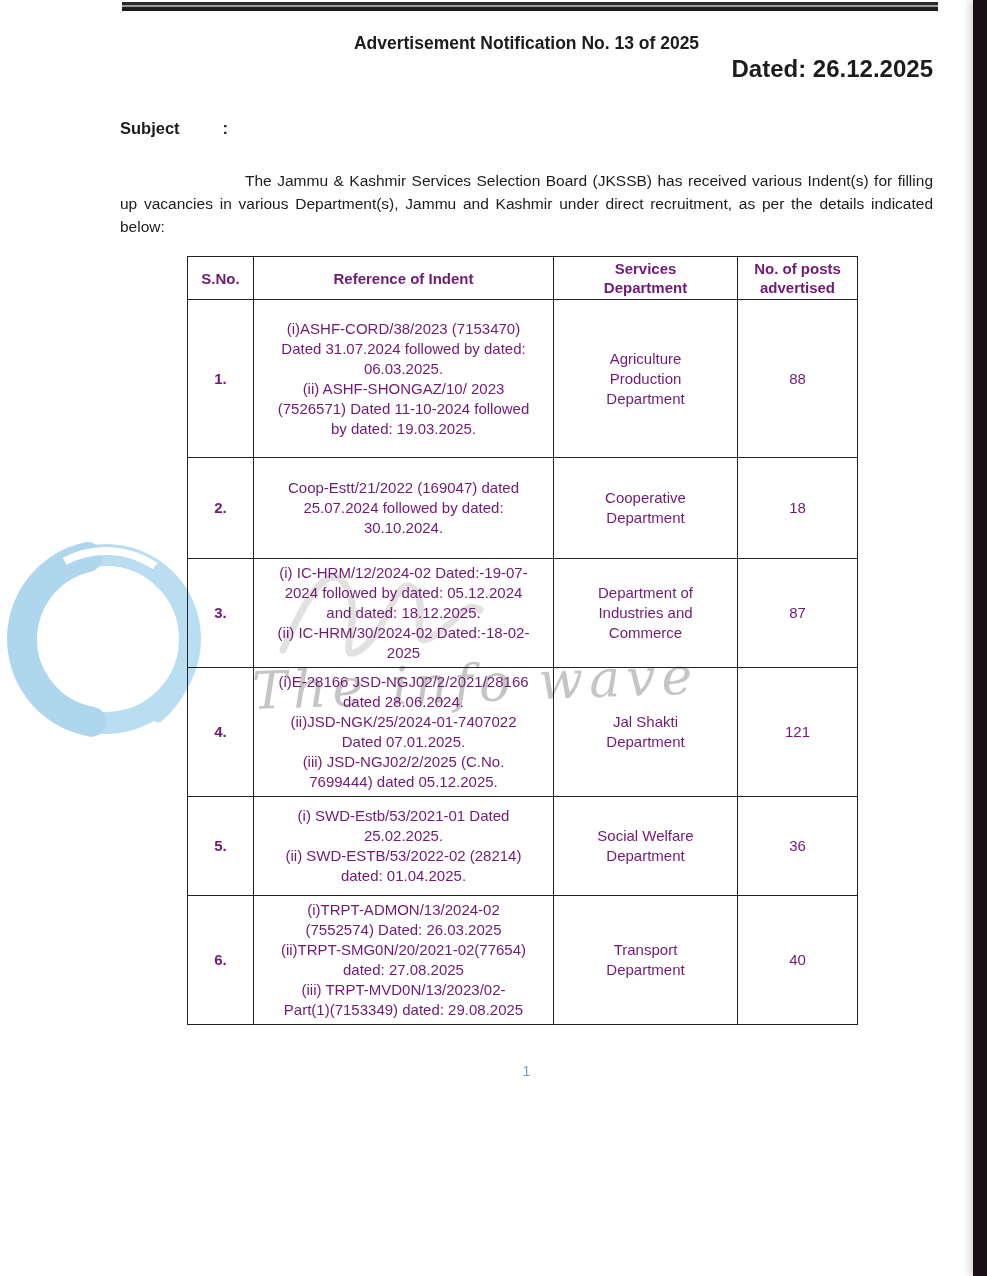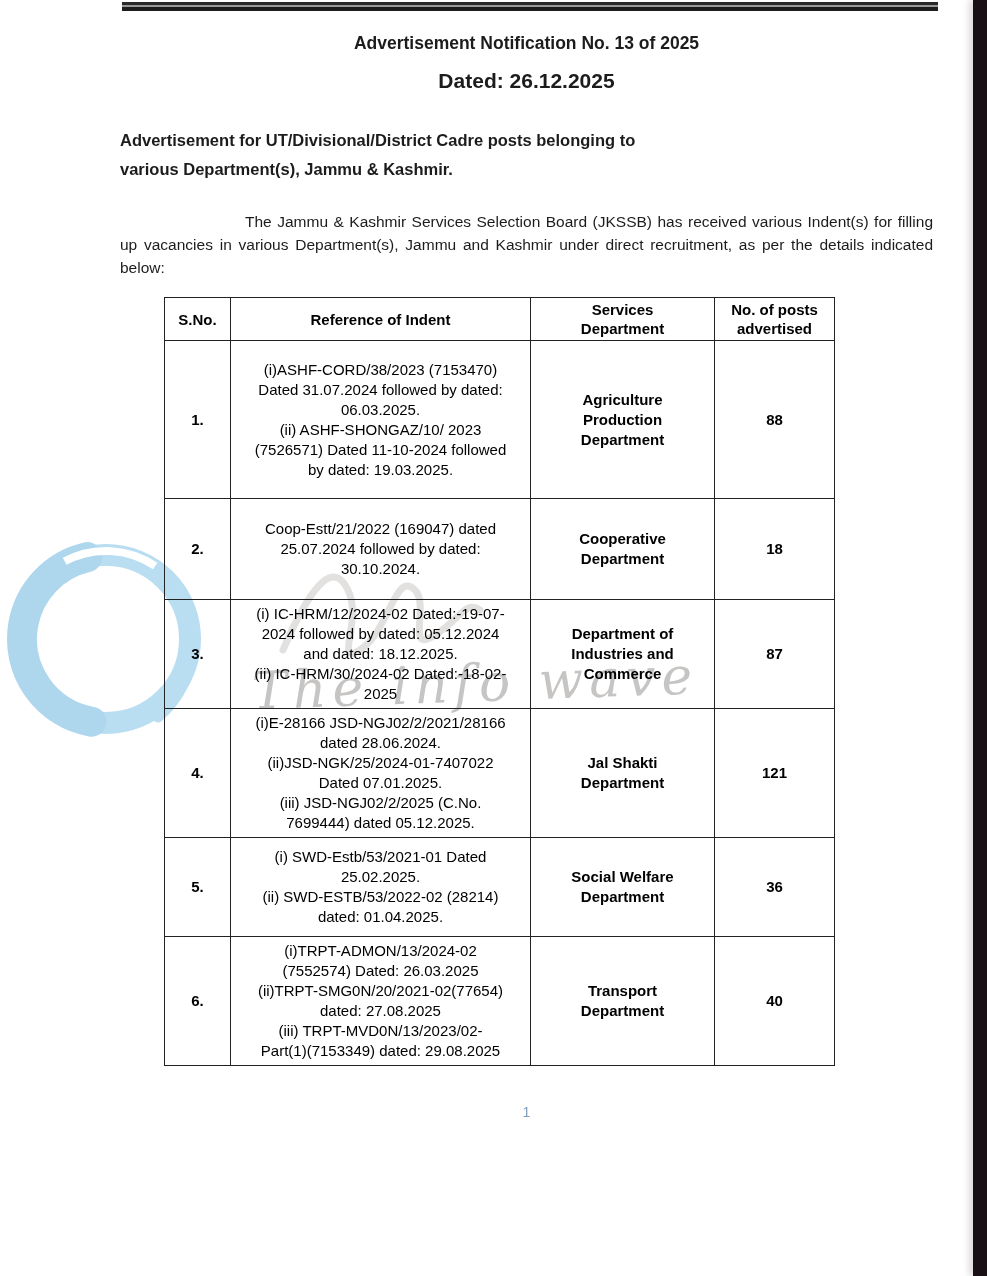--- a/index.html
+++ b/index.html
@@ -29,46 +29,46 @@
     position:absolute;left:252px;top:652px;width:520px;
     font-family:"DejaVu Serif",serif;font-style:italic;
     font-size:52px;color:#6f6a66;opacity:.38;
     transform:rotate(-2deg);letter-spacing:6px;white-space:nowrap;
   }
   
   .content{position:relative;padding:30px 54px 0 120px;}
   .title{
     margin:0;text-align:center;font-size:17.5px;font-weight:bold;line-height:26px;
   }
-  .dated{margin:12px;text-align:center;font-size:21px;font-weight:bold;line-height:26px;}
+  .dated{margin:0;text-align:right;font-size:24px;font-weight:bold;line-height:26px;}
   .subject-row{display:flex;margin-top:32px;font-weight:bold;font-size:16.5px;line-height:29px;}
   .subject-label{width:108px;flex:none;display:flex;justify-content:space-between;padding-right:14px;}
   .subject-text{white-space:pre-line;padding-left:0;}
   .para{
     margin:26px 0 0 0;font-size:15.5px;line-height:23px;
     text-align:justify;text-indent:125px;
   }
   .closing{margin-top:24px;line-height:32px;}
   table.indent-table{
-    border-collapse:collapse;margin:18px 0 0 44px;table-layout:fixed;width:670px;
-    font-size:15px;color:#000000;
+    border-collapse:collapse;margin:18px 0 0 67px;table-layout:fixed;width:670px;
+    font-size:15px;color:#701a75;
   }
   .indent-table th,.indent-table td{
     border:1.4px solid #222;vertical-align:middle;text-align:center;
     padding:4px 8px;line-height:20px;white-space:pre-line;
     overflow:hidden;
   }
   .indent-table th{font-weight:bold;font-size:15px;line-height:19px;padding:2px 6px;}
   .col-sno{width:66px;}
   .col-ref{width:300px;}
   .col-dept{width:184px;}
   .col-posts{width:120px;}
   .cell-sno{font-weight:bold;}
-  .cell-dept{font-weight:bold;}
-  .cell-posts{font-weight:bold;}
+  .cell-dept{font-weight:normal;}
+  .cell-posts{font-weight:normal;}
   .total-row td{font-weight:bold;}
   .page-number{
     margin-top:38px;text-align:center;font-size:14px;color:#7f9cc0;
   }
 </style>
 </head>
 <body>
 
 <div class="page">
 
@@ -86,22 +86,24 @@
     </svg>
     <div class="wm-text">The info wave</div>
   </div>
 
   <div class="content">
 
     <h1 class="title">Advertisement Notification No. 13 of 2025</h1>
     <h2 class="dated">Dated: 26.12.2025</h2>
 
     <div class="subject-row">
-      <div class="subject-text">Advertisement for UT/Divisional/District Cadre posts belonging to
-various Department(s), Jammu &amp; Kashmir.</div>
+      <div class="subject-label">
+        <span>Subject</span>
+        <span>:</span>
+      </div>
     </div>
 
     <p class="para">The Jammu &amp; Kashmir Services Selection Board (JKSSB) has received various Indent(s) for filling up vacancies in various Department(s), Jammu and Kashmir under direct recruitment, as per the details indicated below:</p>
 
     <table class="indent-table">
       <colgroup>
         <col class="col-sno">
           <col class="col-ref">
           <col class="col-dept">
           <col class="col-posts">

